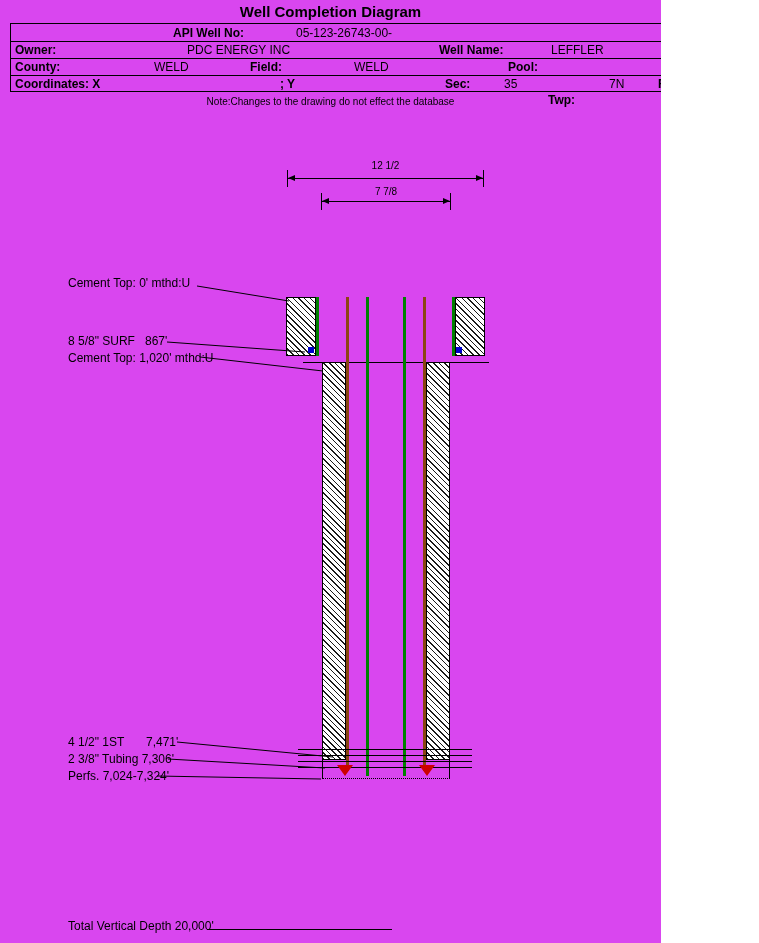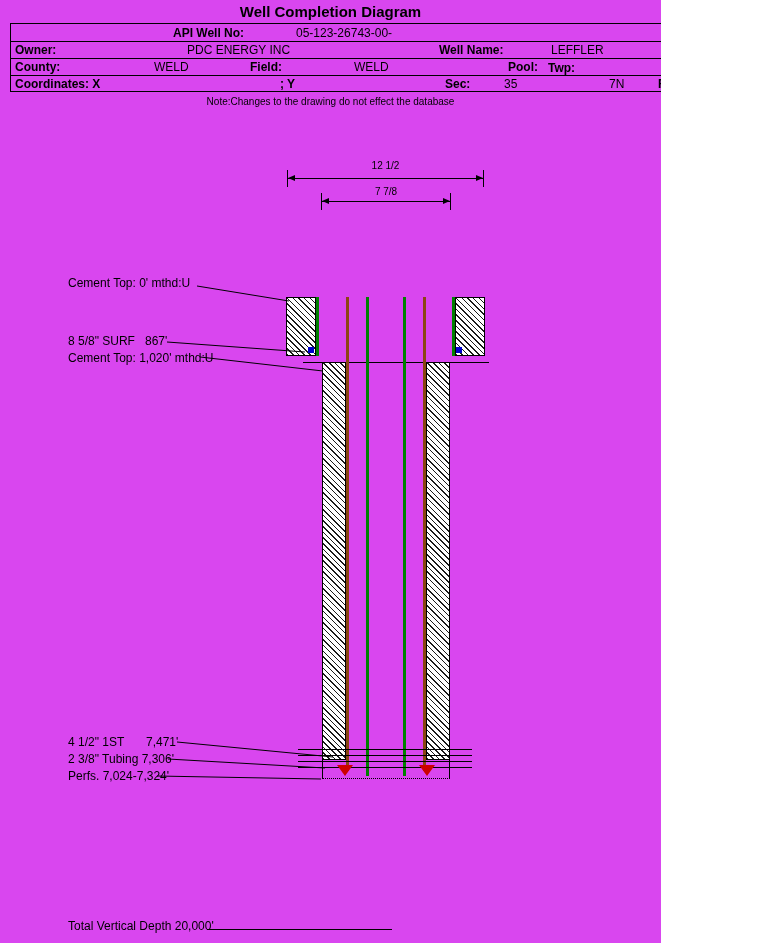--- a/index.html
+++ b/index.html
@@ -54,21 +54,21 @@
     <span class="b" style="left:4px;top:35px">County:</span>
     <span style="left:143px;top:35px">WELD</span>
     <span class="b" style="left:239px;top:35px">Field:</span>
     <span style="left:343px;top:35px">WELD</span>
     <span class="b" style="left:497px;top:35px">Pool:</span>
 
     <span class="b" style="left:4px;top:52px">Coordinates: X</span>
     <span class="b" style="left:269px;top:52px">; Y</span>
     <span class="b" style="left:434px;top:52px">Sec:</span>
     <span style="left:493px;top:52px">35</span>
-    <span class="b" style="left:537px;top:36px">Twp:</span>
+    <span class="b" style="left:537px;top:68px">Twp:</span>
     <span style="left:598px;top:52px">7N</span>
     <span class="b" style="left:647px;top:52px">Rng:</span>
     <span style="left:696px;top:52px">66W</span>
   </div>
 
   <div class="note">Note:Changes to the drawing do not effect the database</div>
 
 
   <div class="dim-label" style="left:288px;top:160px;width:195px">12 1/2</div>
   <div class="line-v" style="left:287px;top:170px;height:17px"></div>

